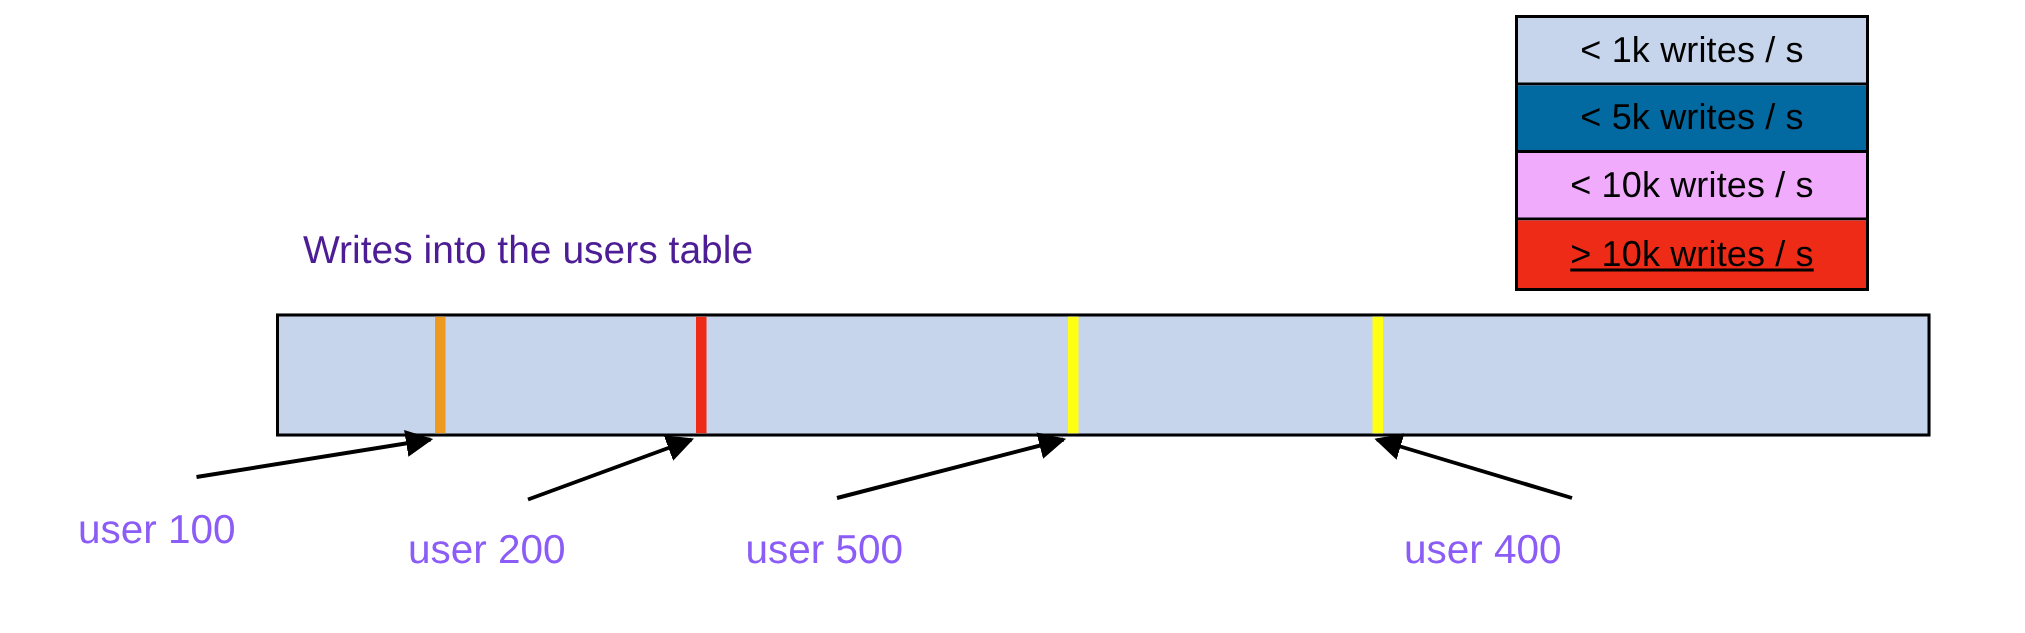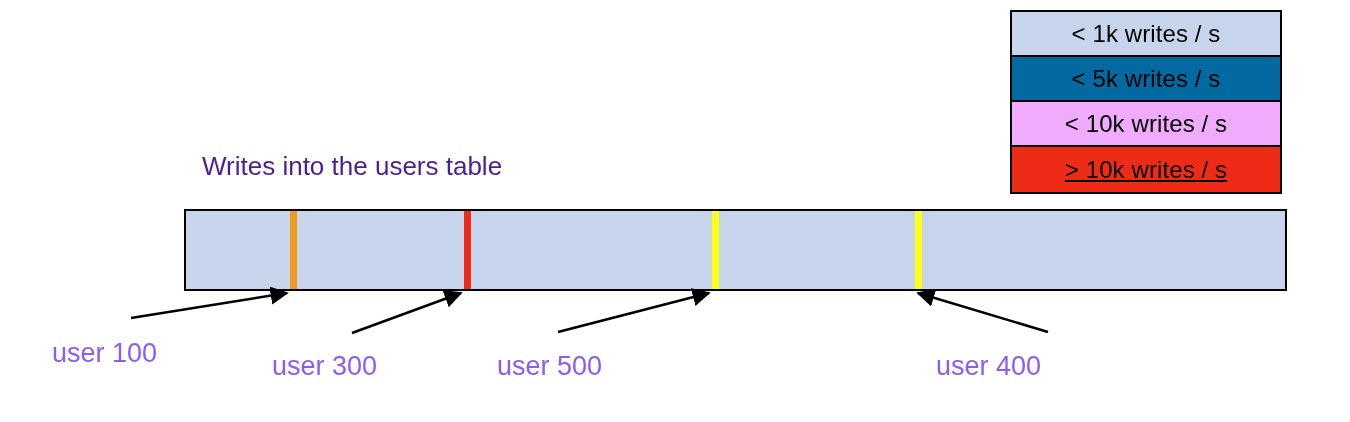--- a/index.html
+++ b/index.html
@@ -9,21 +9,21 @@
     font-family:"Liberation Sans", sans-serif;
     overflow:hidden;
     position:relative;
   }
   #stage{position:absolute;left:0;top:0;width:1350px;height:422px;}
 
   
   #legend{
     position:absolute;
     left:1010px;top:10px;
-    width:272px;
+    width:236px;
     border:2px solid #000000;
     box-sizing:border-box;
     background:#ffffff;
   }
   .legend-row{
     height:45px;
     box-sizing:border-box;
     border-bottom:2px solid #000000;
     display:flex;align-items:center;justify-content:center;
     color:#000000;
@@ -107,17 +107,17 @@
         <path d="M 0 0 L 10 5 L 0 10 z" fill="#000000"></path>
       </marker>
     </defs>
     <line x1="131" y1="318" x2="287" y2="293" stroke="#000000" stroke-width="2.6" marker-end="url(#ah)"></line>
     <line x1="352" y1="333" x2="461" y2="293" stroke="#000000" stroke-width="2.6" marker-end="url(#ah)"></line>
     <line x1="558" y1="332" x2="709" y2="293" stroke="#000000" stroke-width="2.6" marker-end="url(#ah)"></line>
     <line x1="1048" y1="332" x2="918" y2="293" stroke="#000000" stroke-width="2.6" marker-end="url(#ah)"></line>
   </svg>
 
   <div class="ulabel" style="left:52px;top:338px">user 100</div>
-  <div class="ulabel" style="left:272px;top:351px">user 300</div>
+  <div class="ulabel" style="left:272px;top:351px">user 200</div>
   <div class="ulabel" style="left:497px;top:351px">user 500</div>
   <div class="ulabel" style="left:936px;top:351px">user 400</div>
 
 </div>
 
 </body></html>

